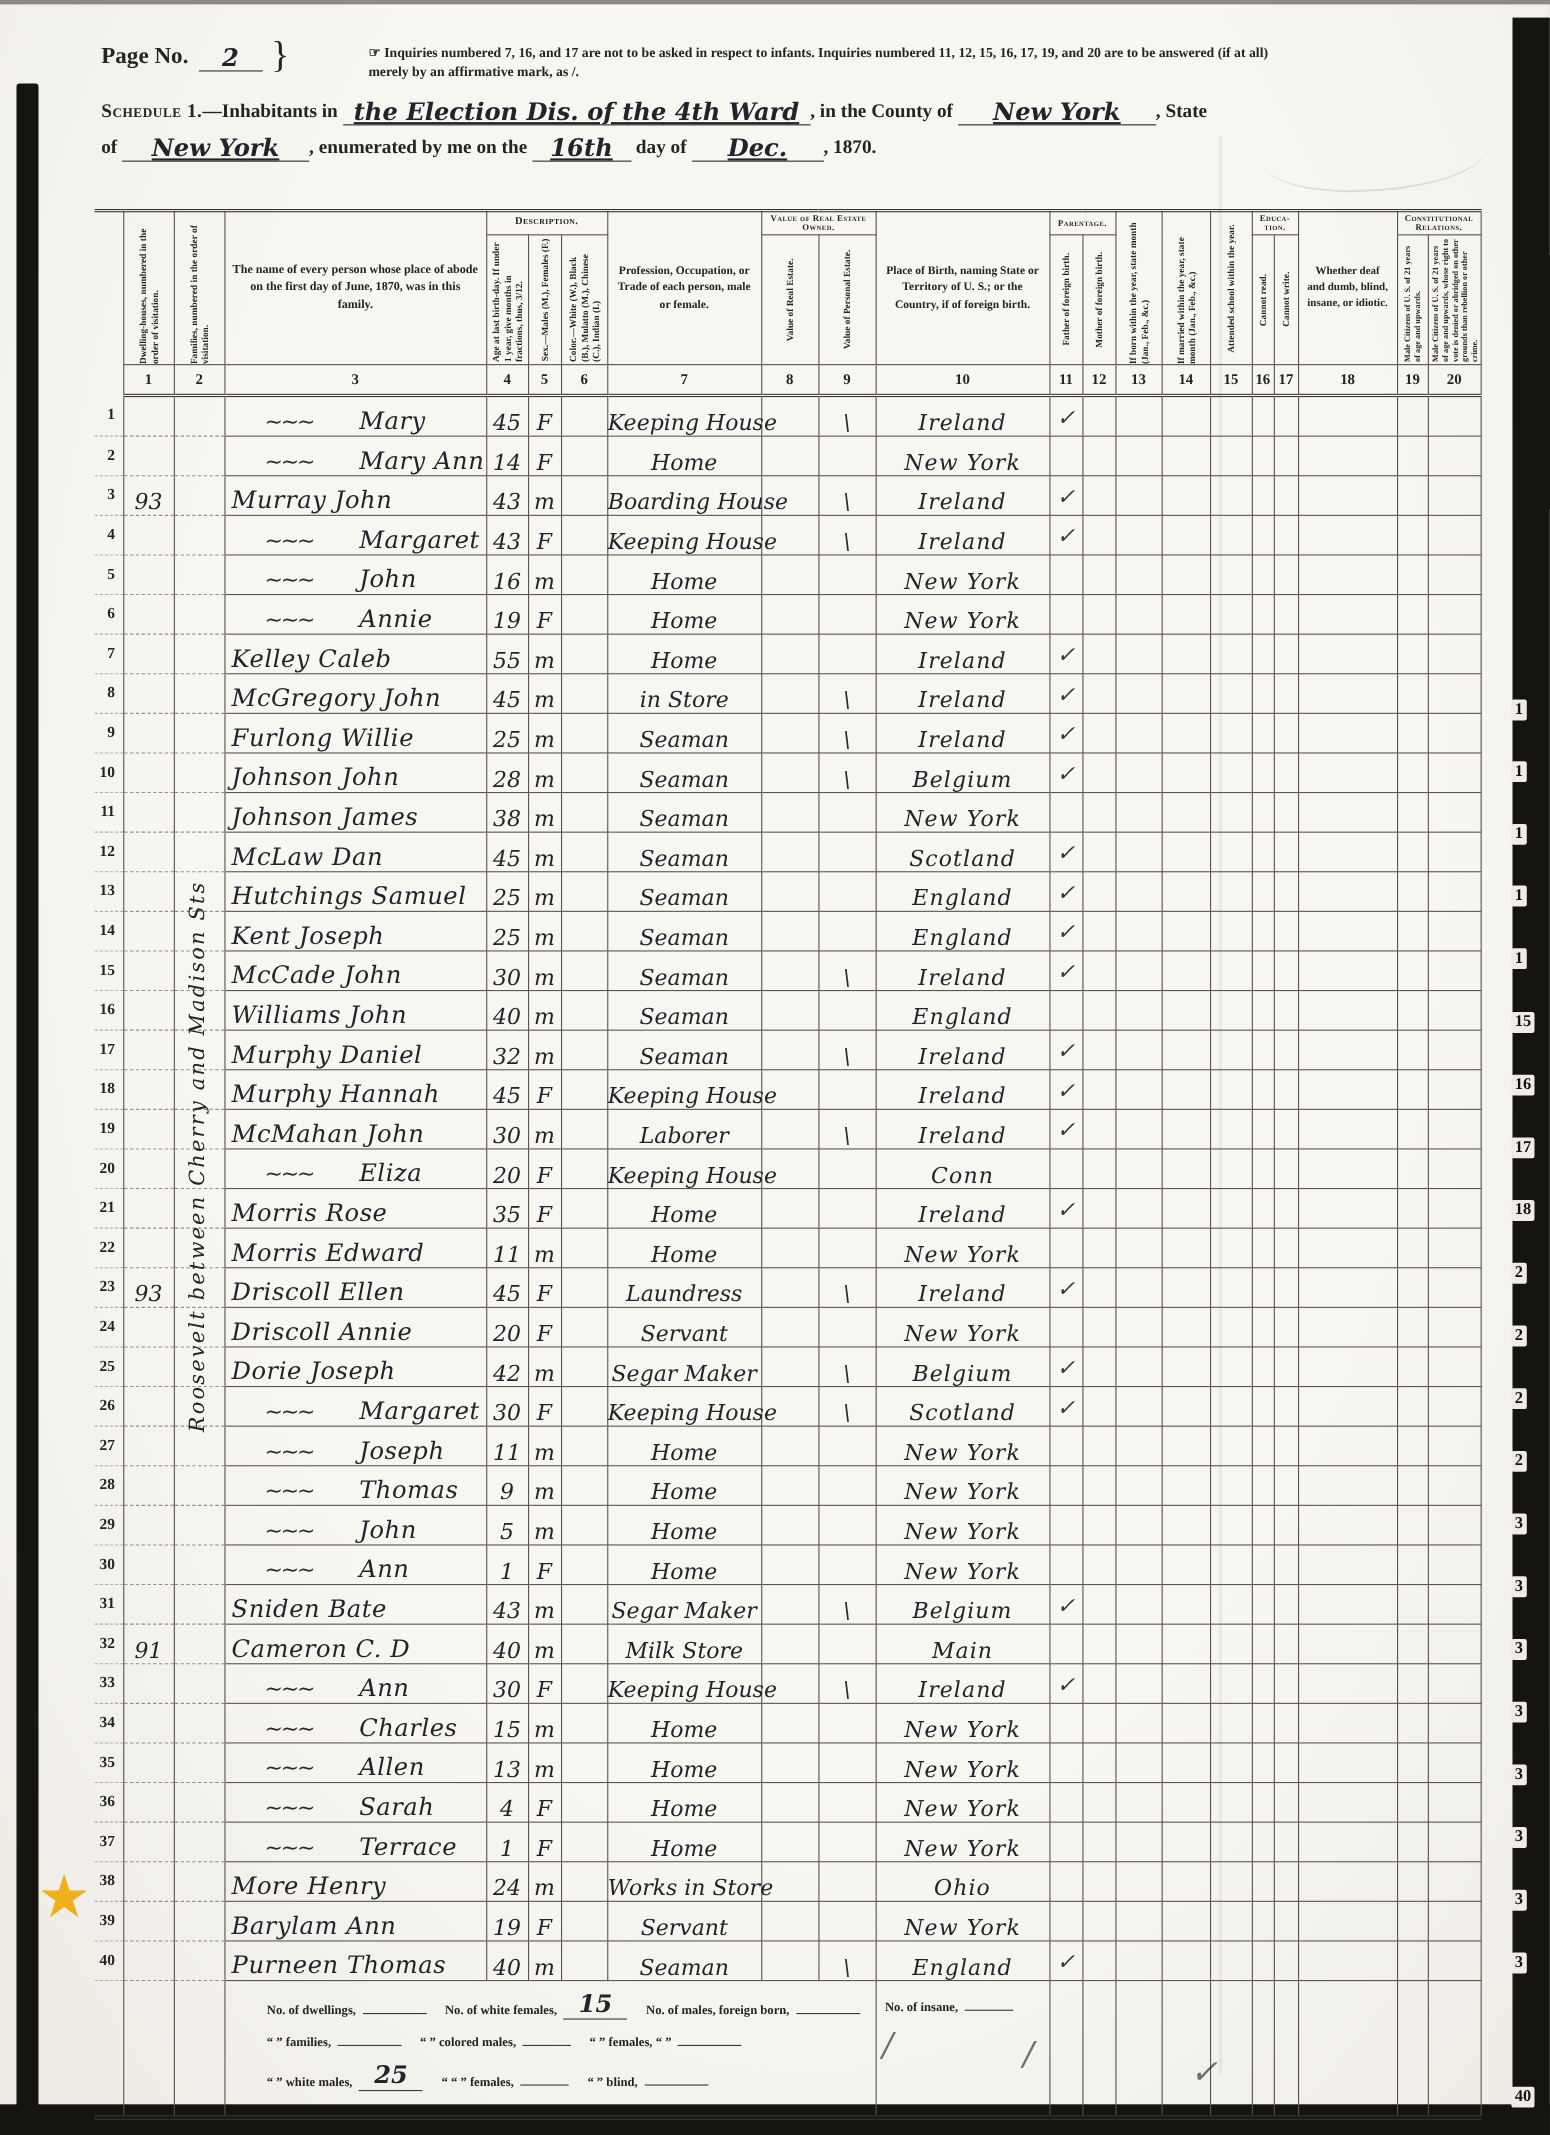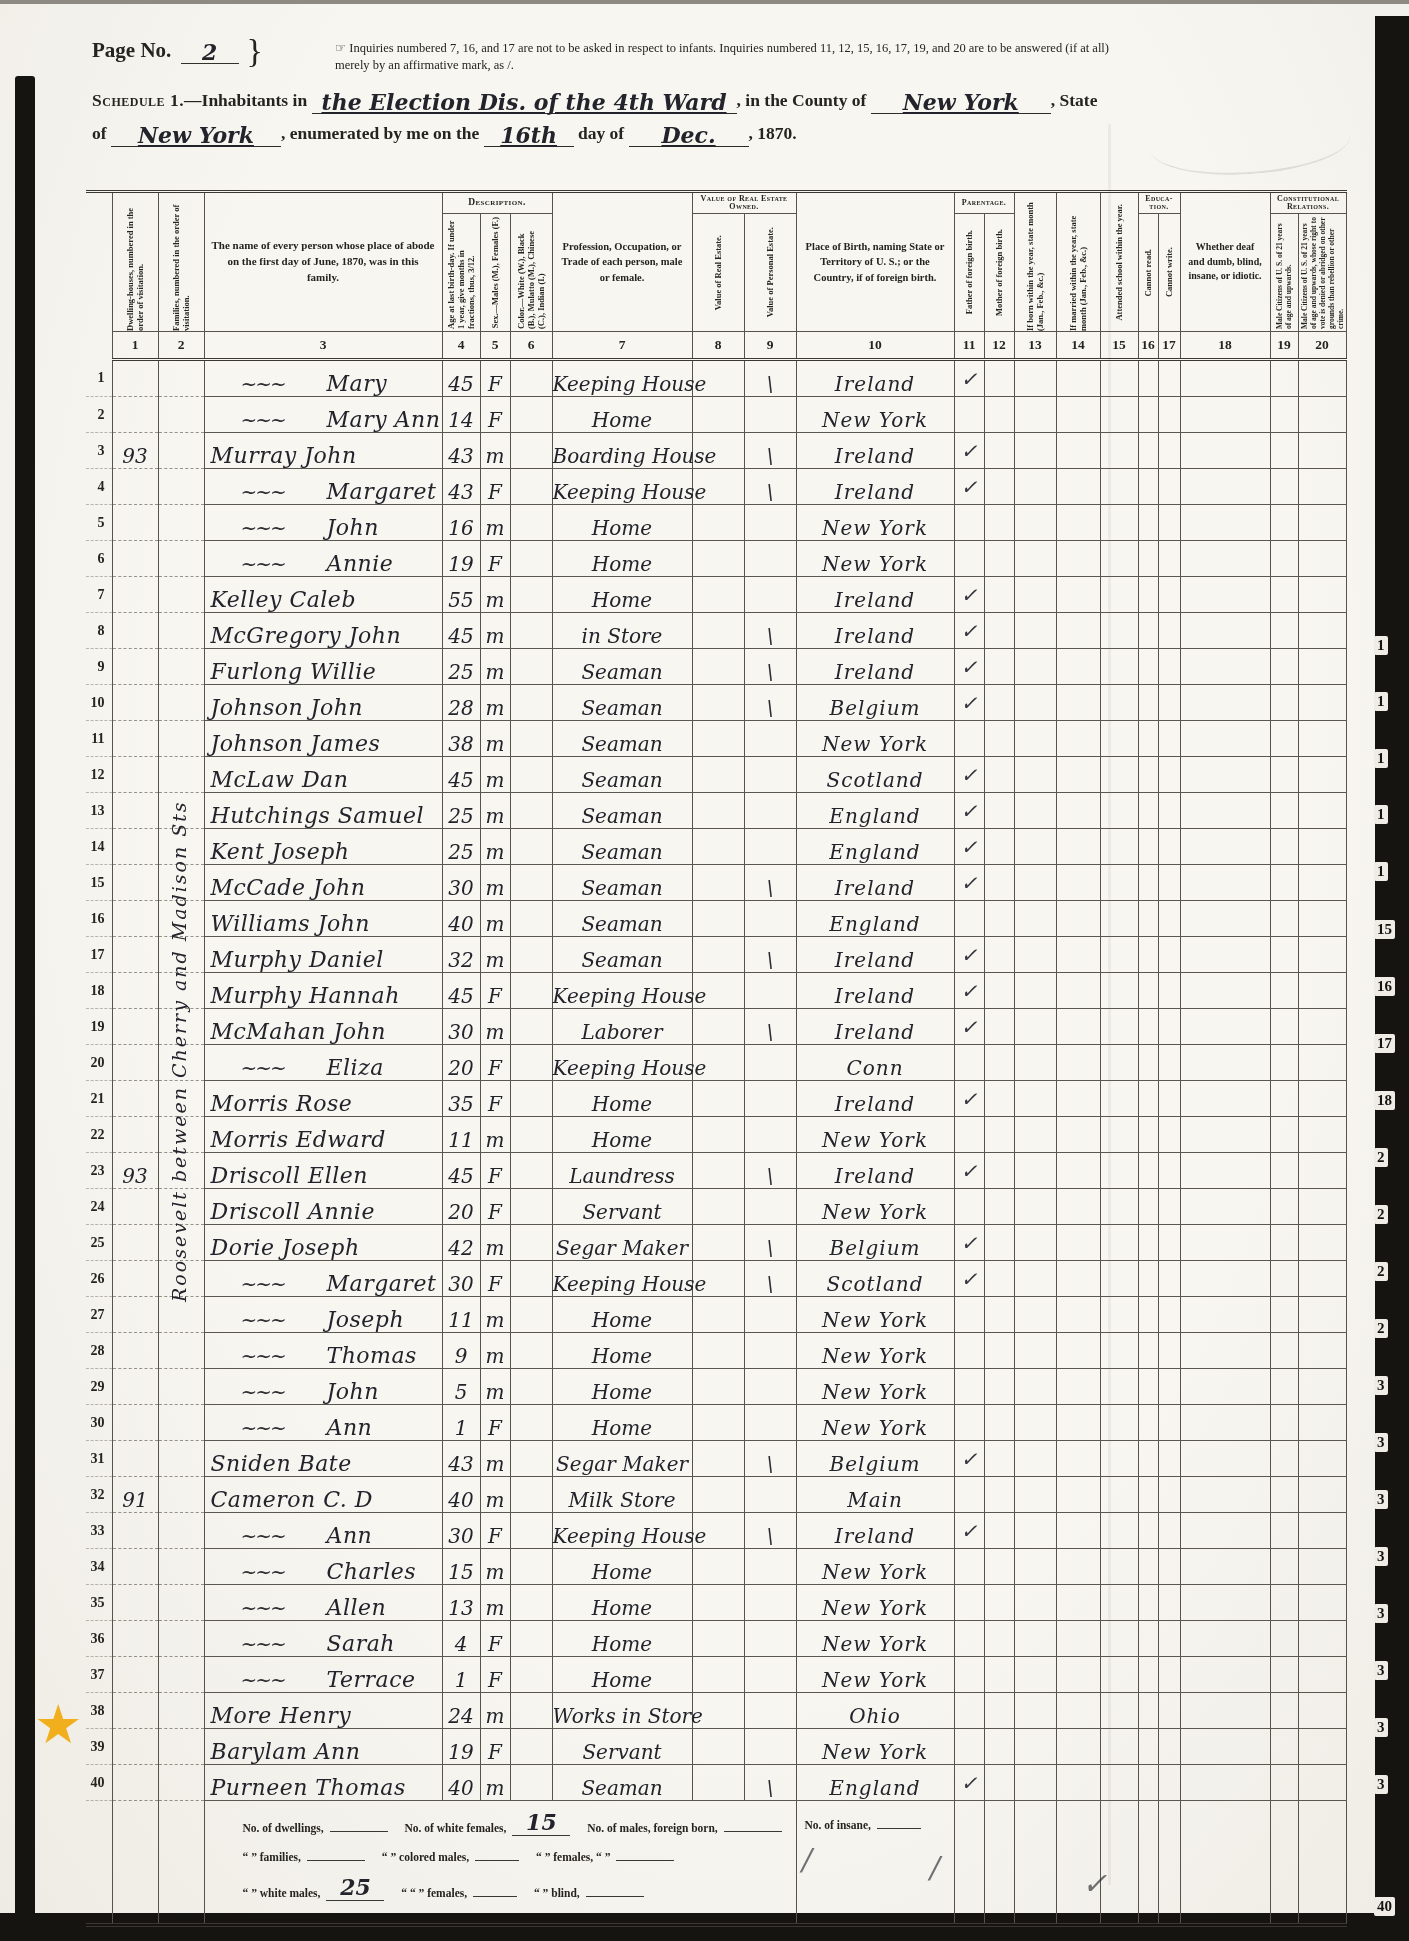--- a/index.html
+++ b/index.html
@@ -12,21 +12,21 @@
   .edge-right{right:0;top:12px;width:34px;bottom:0;}
   .edge-bottom{left:0;bottom:0;width:100%;height:32px;}
   .crease{position:absolute;top:120px;bottom:60px;left:1108px;width:3px;background:rgba(60,55,45,.06);}
 
   
   .hdr{position:absolute;left:92px;top:34px;width:1270px;}
   .hdr-line1{display:flex;align-items:flex-start;}
   .pageno{font-size:21px;font-weight:bold;white-space:nowrap;}
   .pageno-val{display:inline-block;min-width:58px;text-align:center;border-bottom:1.5px solid #33312c;margin:0 4px;}
   .brace{font-size:34px;font-weight:normal;margin:-6px 12px 0 4px;}
-  .notice{font-size:12.5px;font-weight:normal;line-height:1.35;margin-left:60px;margin-top:2px;width:880px;}
+  .notice{font-size:12.5px;font-weight:bold;line-height:1.35;margin-left:60px;margin-top:2px;width:880px;}
   .notice .l2{display:block;}
   .sched{margin-top:14px;font-size:17.5px;font-weight:bold;white-space:nowrap;}
   .sched .sc{font-variant:small-caps;letter-spacing:.5px;}
   .blank{display:inline-block;border-bottom:1.6px solid #2e2c27;text-align:center;padding:0 10px;vertical-align:bottom;text-decoration:underline;}
   .hw{font-family:"DejaVu Serif",serif;font-style:italic;color:#22232b;}
   .hw-fill{font-size:22px;line-height:1;position:relative;top:3px;}
   .sched-line2{margin-top:10px;font-size:17.5px;font-weight:bold;white-space:nowrap;}
   .po-line{margin-top:10px;font-size:19px;font-weight:bold;font-style:italic;display:flex;align-items:flex-end;}
   .sig{font-size:30px;line-height:.9;}
   .po-spacer{flex:1;}

